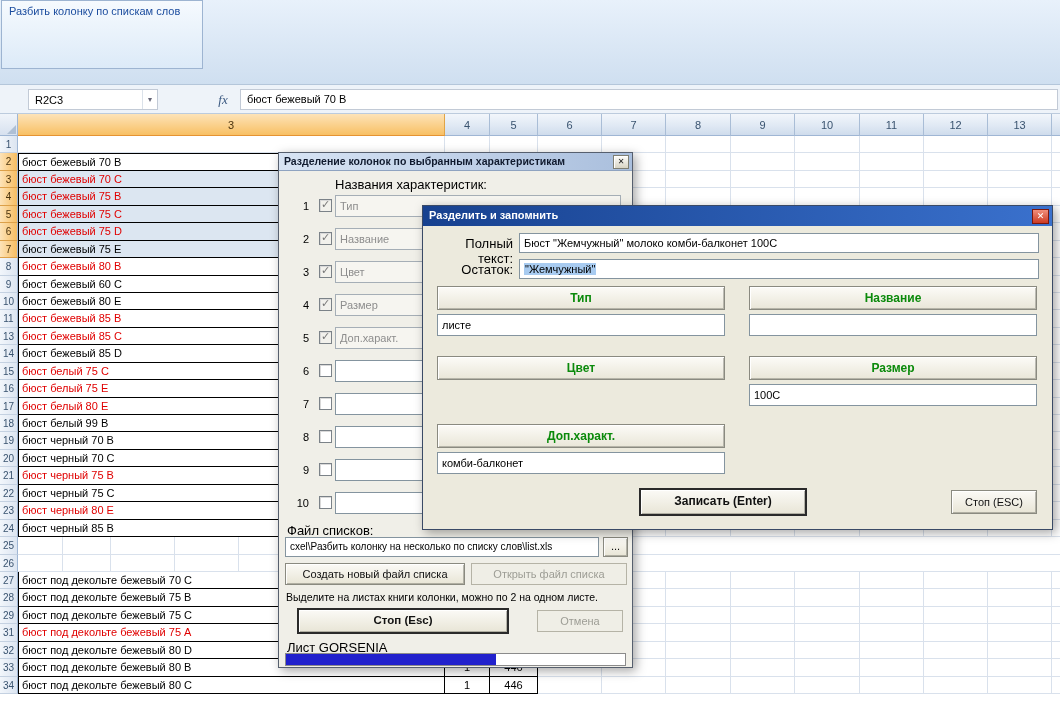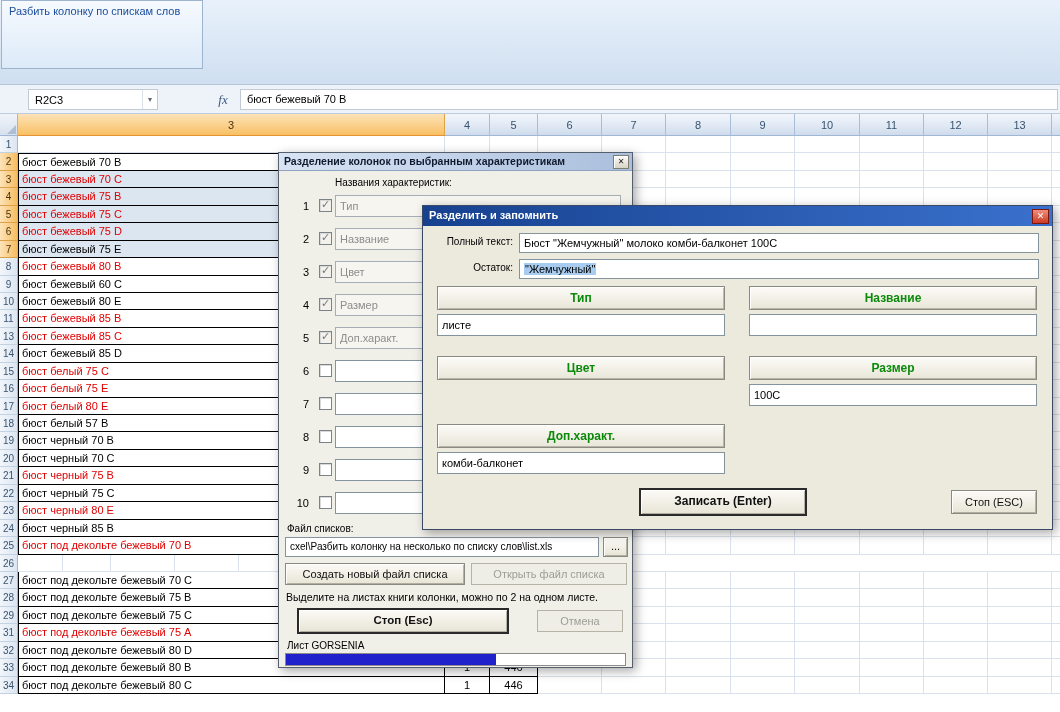--- a/index.html
+++ b/index.html
@@ -61,21 +61,21 @@
   .tb { position:relative; user-select:none; }
   .tb-close { position:absolute; text-align:center; cursor:default; }
   .btn { position:absolute; background:linear-gradient(#fbfaf6,#e8e5d6); border:1px solid #8a8a80;
          box-shadow:inset 1px 1px 0 rgba(255,255,255,.9), inset -1px -1px 0 rgba(120,120,110,.5);
          text-align:center; font-size:11px; color:#111; cursor:default; }
   .btn.primary { border:2px solid #2a2a2a; font-weight:bold; }
   .btn.disabled { color:#9d9d95; box-shadow:none; border:1px solid #b5b3a6; background:#efeee6; }
   .tf { position:absolute; background:#fff; border:1px solid #84949f; padding-left:4px; line-height:18px;
         white-space:nowrap; overflow:hidden; font-size:11px; }
   .tf.dis { background:#f6f5f0; color:#8d8d8d; border-color:#a5aeb6; }
-  .lab { position:absolute; font-size:10px; }
+  .lab { position:absolute; font-size:13px; }
 
   
   #dlg1 { left:278px; top:152px; width:355px; height:516px; }
   #dlg1 .tb { height:18px; background:linear-gradient(90deg,#d8e4f4,#aabfdd); border-bottom:1px solid #8fa3c0;
               color:#101a2e; font-weight:bold; font-size:10.5px; line-height:17px; padding-left:5px;
               white-space:nowrap; overflow:hidden; }
   #dlg1 .tb-close { top:2px; right:3px; width:16px; height:14px; background:linear-gradient(#fdfdfb,#d8d4c4);
               border:1px solid #7e7e72; box-shadow:inset 1px 1px 0 #fff; font-size:8px; line-height:12px; color:#222; }
   .d1-charlabel { left:56px; top:24px; }
   .chrow { position:absolute; left:0; width:100%; height:22px; }
@@ -383,21 +383,21 @@
         <div class="cell" style="width: 65px;"></div>
         <div class="cell" style="width: 64px;"></div>
         <div class="cell" style="width: 65px;"></div>
         <div class="cell" style="width: 64px;"></div>
         <div class="cell" style="width: 64px;"></div>
         <div class="cell" style="width: 64px;"></div>
         <div class="cell fillc" style="flex: 1 1 0%;"></div>
       </div>
       <div class="row">
         <div class="rh">18</div>
-        <div class="c3 box">бюст белый 57 В</div>
+        <div class="c3 box">бюст белый 99 В</div>
         <div class="cell" style="width: 45px;"></div>
         <div class="cell" style="width: 48px;"></div>
         <div class="cell" style="width: 64px;"></div>
         <div class="cell" style="width: 64px;"></div>
         <div class="cell" style="width: 65px;"></div>
         <div class="cell" style="width: 64px;"></div>
         <div class="cell" style="width: 65px;"></div>
         <div class="cell" style="width: 64px;"></div>
         <div class="cell" style="width: 64px;"></div>
         <div class="cell" style="width: 64px;"></div>
@@ -488,21 +488,20 @@
         <div class="cell" style="width: 65px;"></div>
         <div class="cell" style="width: 64px;"></div>
         <div class="cell" style="width: 65px;"></div>
         <div class="cell" style="width: 64px;"></div>
         <div class="cell" style="width: 64px;"></div>
         <div class="cell" style="width: 64px;"></div>
         <div class="cell fillc" style="flex: 1 1 0%;"></div>
       </div>
       <div class="row">
         <div class="rh">25</div>
-        <div class="c3 box red">бюст под декольте бежевый 70 В</div>
         <div class="cell" style="width: 45px;"></div>
         <div class="cell" style="width: 48px;"></div>
         <div class="cell" style="width: 64px;"></div>
         <div class="cell" style="width: 64px;"></div>
         <div class="cell" style="width: 65px;"></div>
         <div class="cell" style="width: 64px;"></div>
         <div class="cell" style="width: 65px;"></div>
         <div class="cell" style="width: 64px;"></div>
         <div class="cell" style="width: 64px;"></div>
         <div class="cell" style="width: 64px;"></div>

